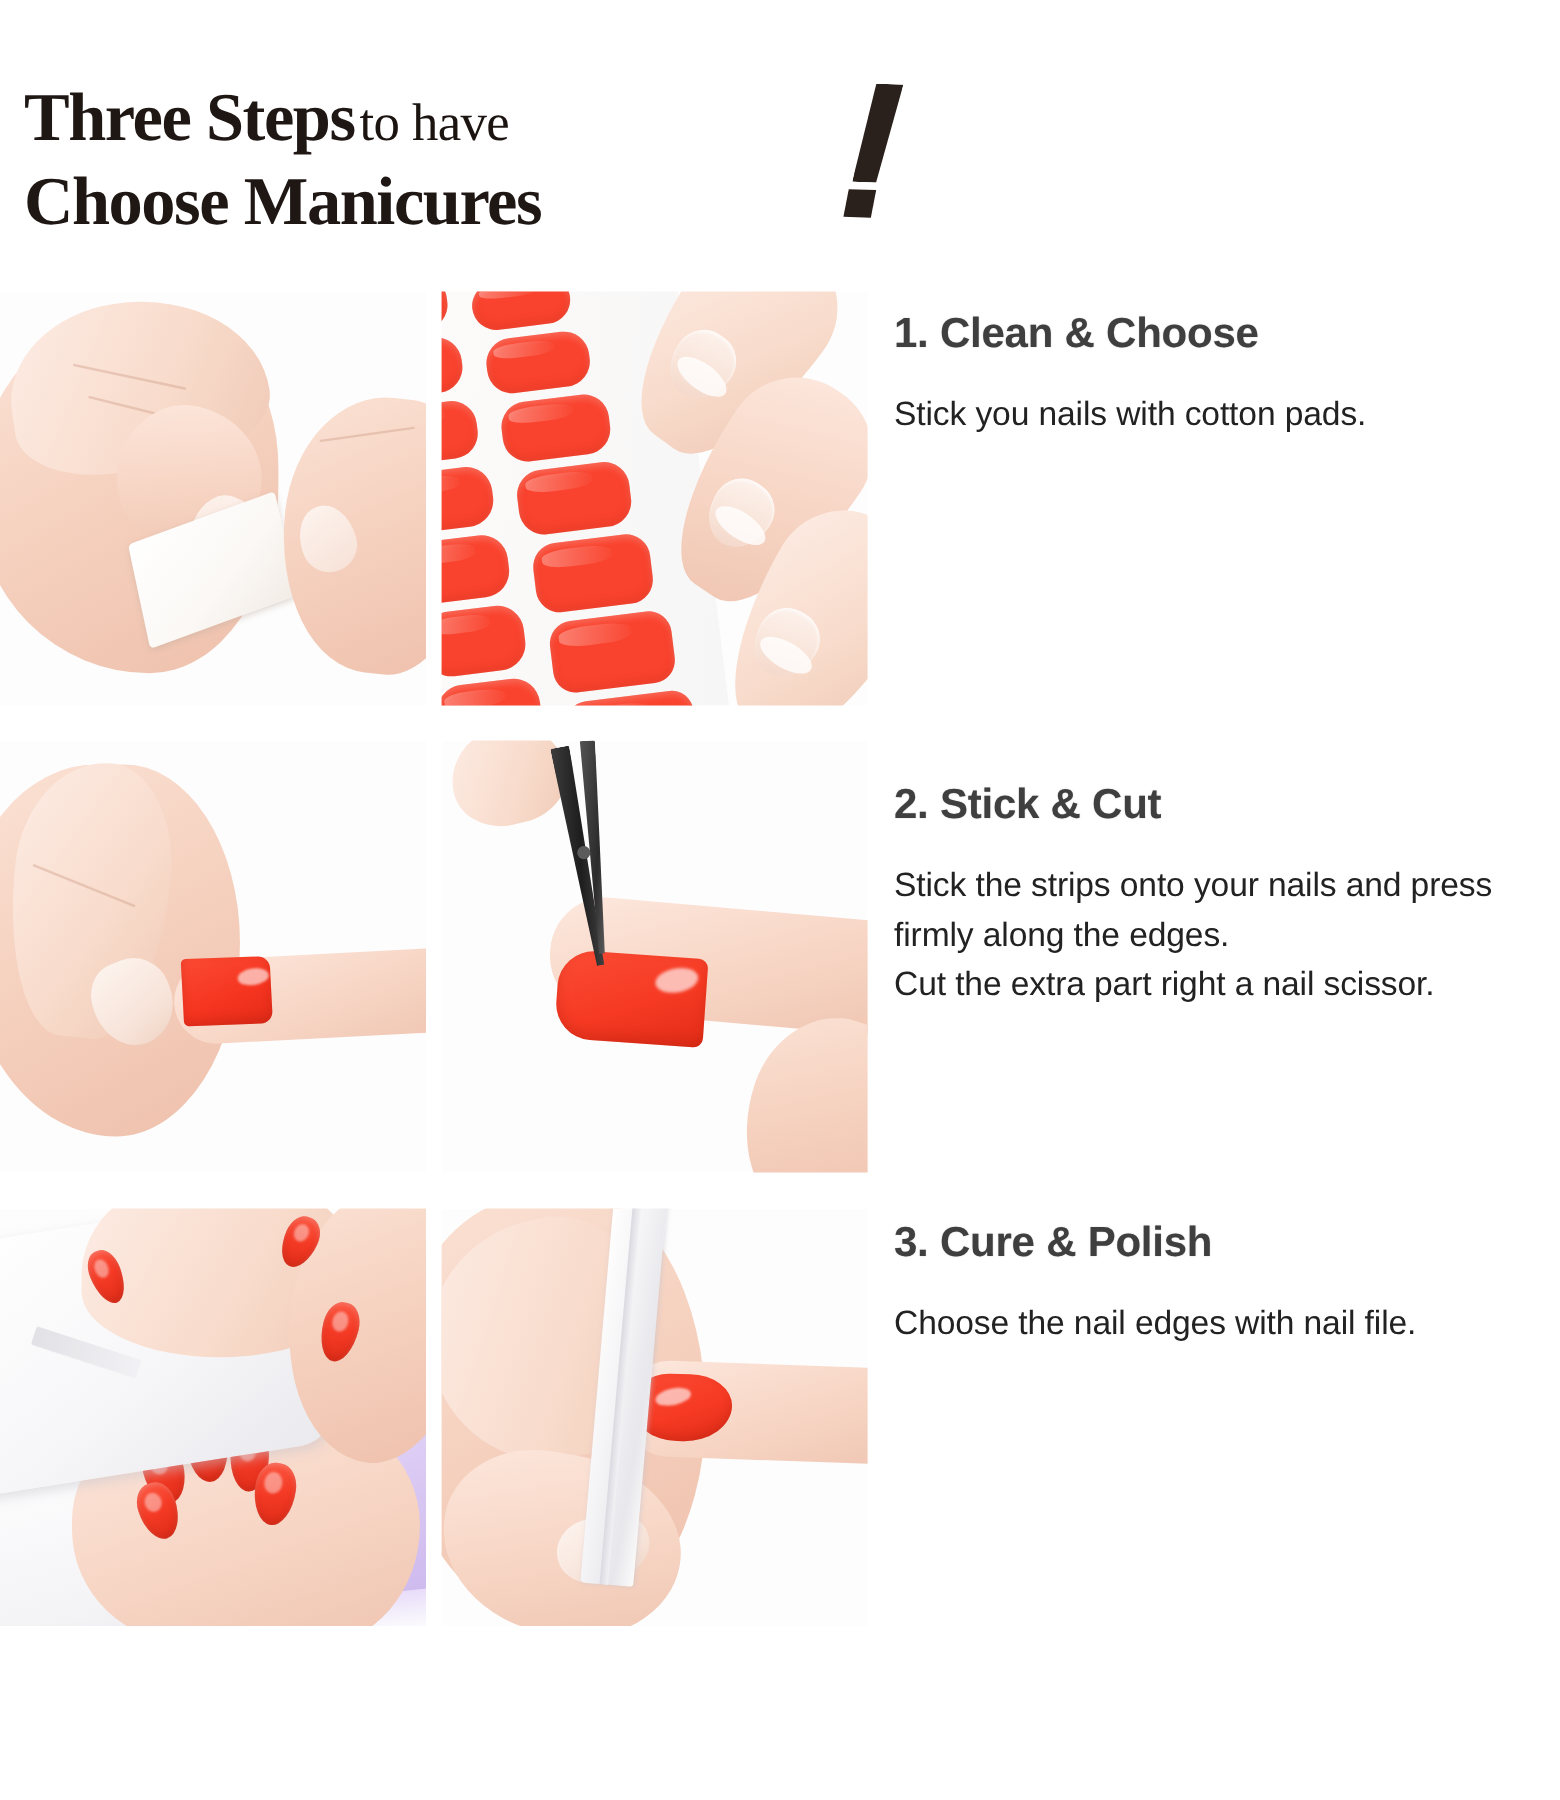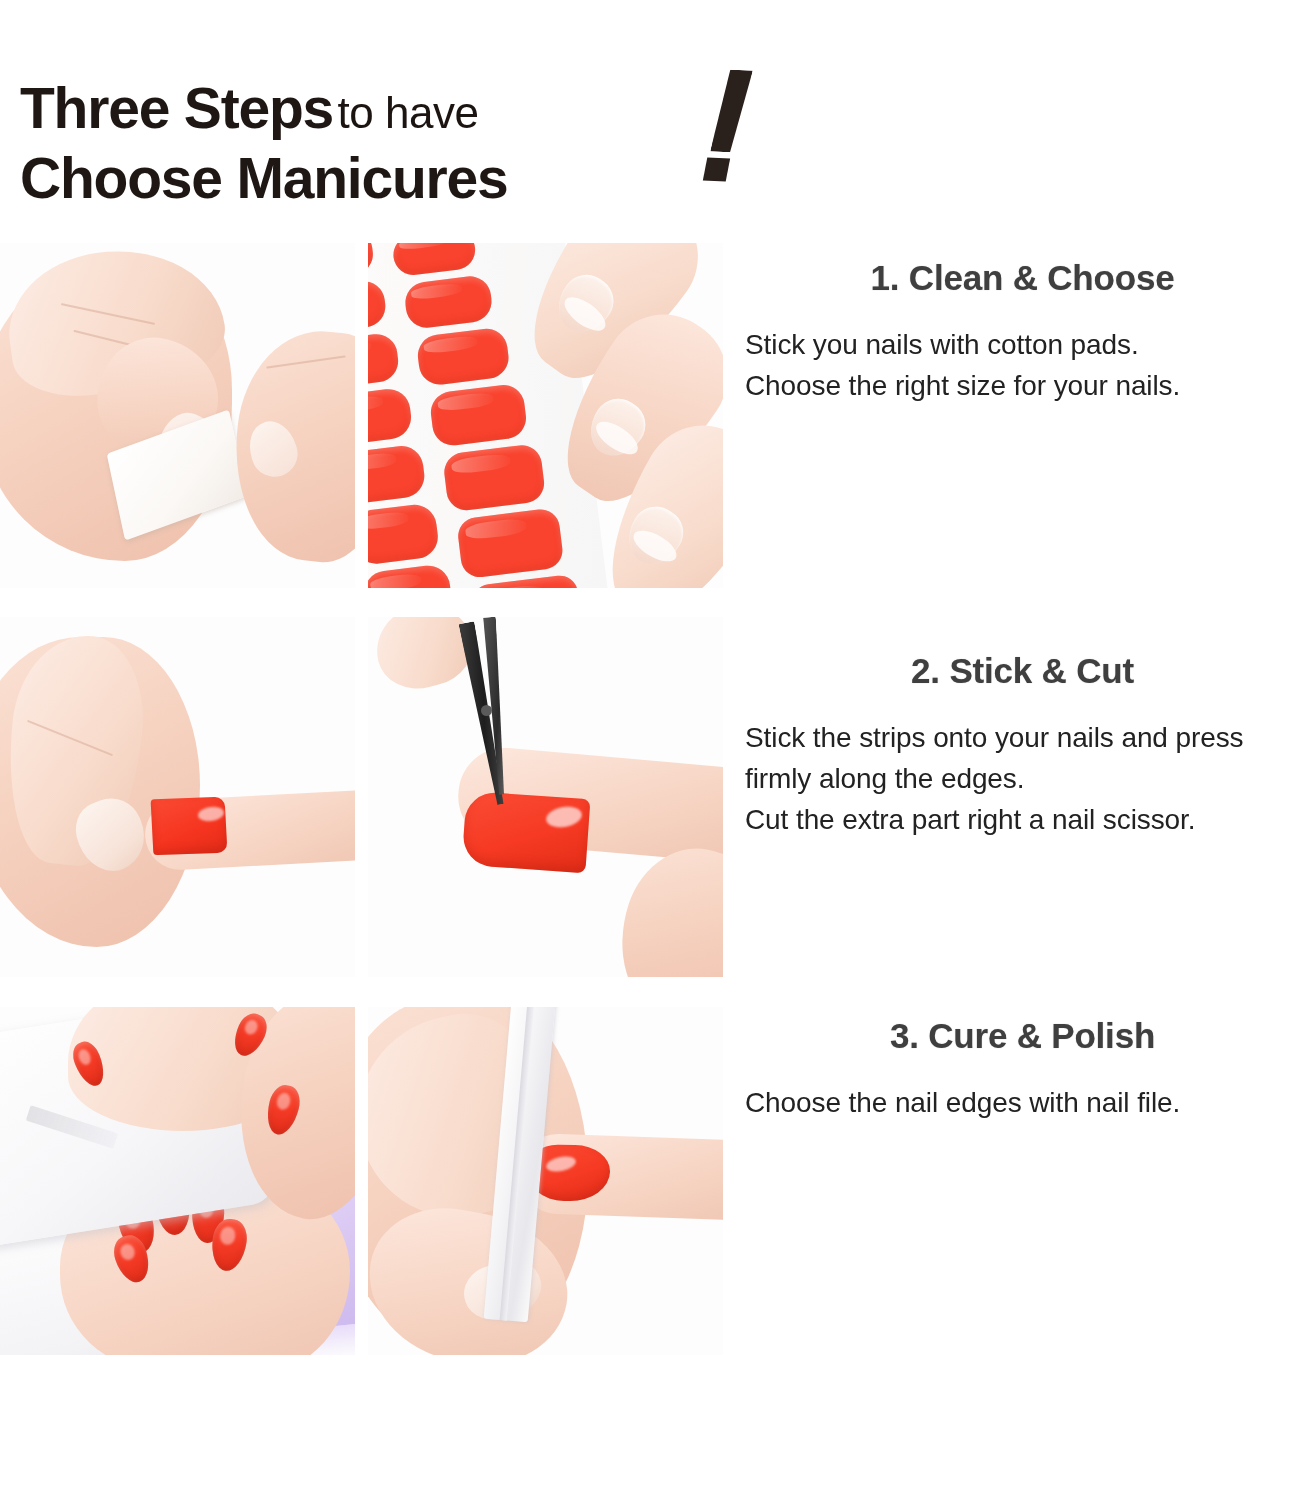--- a/index.html
+++ b/index.html
@@ -13,23 +13,24 @@
     position: relative;
     overflow: hidden;
     font-family: "Liberation Sans", sans-serif;
     -webkit-font-smoothing: antialiased;
   }
 
   
   .title-block {
     position: absolute;
     left: 20px;
-    top: 72px;
+    top: 62px;
     width: 760px;
     height: 150px;
+    font-family: Liberation Serif, serif;
   }
   .title-line {
     white-space: nowrap;
     line-height: 1.0;
     color: #1d1512;
   }
   .title-line1 { position: absolute; left: 0; top: 8px; }
   .title-line2 { position: absolute; left: 0; top: 78px; }
   .t-bold {
     font-size: 57px;
@@ -439,21 +440,20 @@
   .step-3 { top: 773px; }
 
   .step-heading {
     font-size: 35px;
     font-weight: bold;
     color: #3f3f3f;
     letter-spacing: -0.2px;
     margin: 0 0 26px 0;
     text-shadow: 0 0 1px rgba(120,120,120,0.55);
     white-space: nowrap;
-    text-align: center;
   }
   .step-body {
     font-size: 28px;
     line-height: 1.47;
     color: #222222;
     font-weight: normal;
     letter-spacing: -0.1px;
   }
   .step-body p { margin: 0; }
 </style>
@@ -582,21 +582,20 @@
   </div>
 
 </div>
 
 <div class="steps">
 
   <div class="step step-1">
     <div class="step-heading">1. Clean &amp; Choose</div>
     <div class="step-body">
       <p>Stick you nails with cotton pads.</p>
-      <p>Choose the right size for your nails.</p>
     </div>
   </div>
 
   <div class="step step-2">
     <div class="step-heading">2. Stick &amp; Cut</div>
     <div class="step-body">
       <p>Stick the strips onto your nails and press firmly along the edges.</p>
       <p>Cut the extra part right a nail scissor.</p>
     </div>
   </div>

